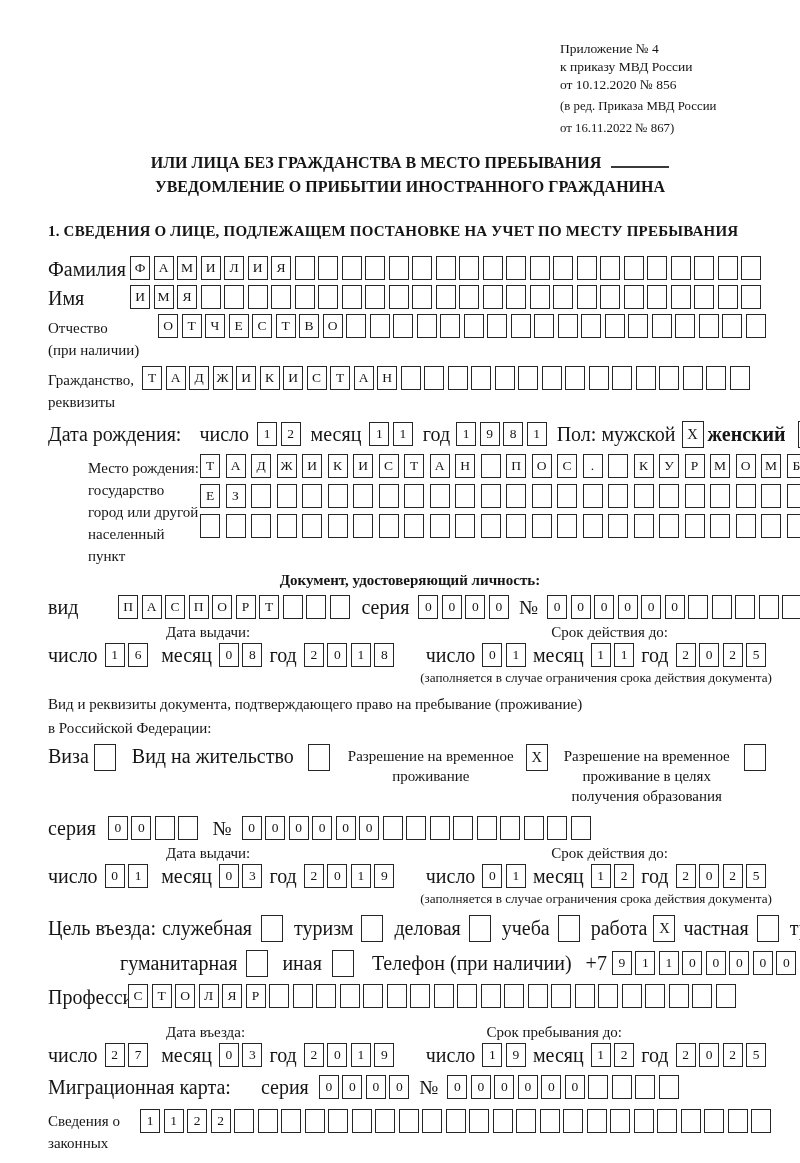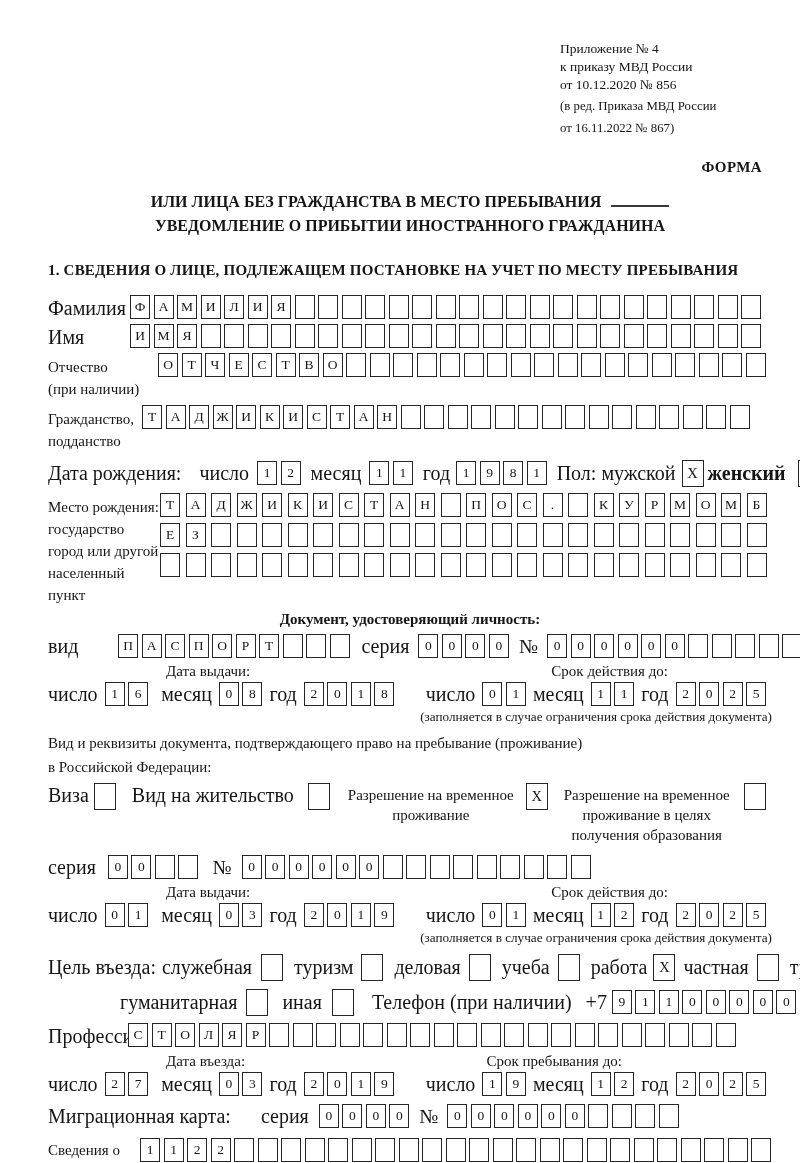--- a/index.html
+++ b/index.html
@@ -54,21 +54,20 @@
 
 <div class="sheet">
 
   <div class="hdr">
     <div>Приложение № 4</div>
     <div>к приказу МВД России</div>
     <div>от 10.12.2020 № 856</div>
     <div class="sub">(в ред. Приказа МВД России</div>
     <div class="sub">от 16.11.2022 № 867)</div>
   </div>
-  <div class="forma">ФОРМА</div>
 
   <div class="title">
     <div><span>ИЛИ ЛИЦА БЕЗ ГРАЖДАНСТВА В МЕСТО ПРЕБЫВАНИЯ</span><span class="blank-line"></span></div>
     <div>УВЕДОМЛЕНИЕ О ПРИБЫТИИ ИНОСТРАННОГО ГРАЖДАНИНА</div>
   </div>
 
   <div class="sec">1. СВЕДЕНИЯ О ЛИЦЕ, ПОДЛЕЖАЩЕМ ПОСТАНОВКЕ НА УЧЕТ ПО МЕСТУ ПРЕБЫВАНИЯ</div>
 
   <div class="row">
     <span class="lbl w82">Фамилия</span>
@@ -167,21 +166,21 @@
         <span class="cell"></span>
         <span class="cell"></span>
         <span class="cell"></span>
         <span class="cell"></span>
       </div>
   </div>
 
   <div class="row">
     <div class="lblcol w94">
       <span>Гражданство,</span>
-      <span>подданство</span>
+      <span>реквизиты</span>
     </div>
     <div class="cells">
         <span class="cell">Т</span>
         <span class="cell">А</span>
         <span class="cell">Д</span>
         <span class="cell">Ж</span>
         <span class="cell">И</span>
         <span class="cell">К</span>
         <span class="cell">И</span>
         <span class="cell">С</span>
@@ -229,21 +228,21 @@
     <span class="lbl" style="padding-top:0;margin-left:5px;">мужской</span>
     <div class="cells cb" style="margin-left:6px;">
         <span class="cell">X</span>
       </div>
     <span class="lbl" style="padding-top:0;margin-left:4px;font-weight:bold;">женский</span>
     <div class="cells cb" style="margin-left:12px;">
         <span class="cell"></span>
       </div>
   </div>
 
-  <div class="row" style="margin-top:6px;">
+  <div class="row" style="margin-top:6px;margin-left:40px;">
     <div class="lblcol w112">
       <span>Место рождения:</span>
       <span>государство</span>
       <span>город или другой</span>
       <span>населенный пункт</span>
     </div>
     <div class="colrows">
       <div class="cells wide">
           <span class="cell">Т</span>
           <span class="cell">А</span>
@@ -596,21 +595,21 @@
         <span class="cell"></span>
         <span class="cell"></span>
         <span class="cell"></span>
         <span class="cell"></span>
         <span class="cell"></span>
         <span class="cell"></span>
         <span class="cell"></span>
       </div>
   </div>
 
-  <div class="dheads" style="margin-top:6px;">
+  <div class="dheads" style="margin-top:16px;">
     <span class="h1">Дата въезда:</span>
     <span class="h2" style="margin-right:150px;">Срок пребывания до:</span>
   </div>
   <div class="drow">
     <div class="dg">
       <span class="lbl">число</span>
       <div class="cells">
           <span class="cell">2</span>
           <span class="cell">7</span>
         </div>

